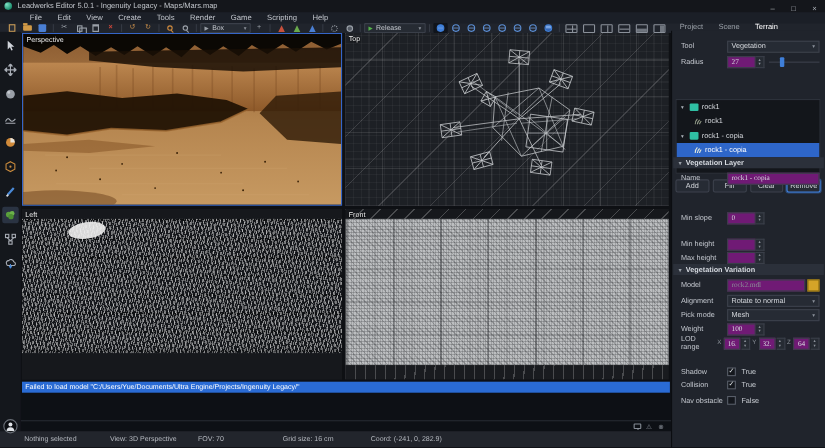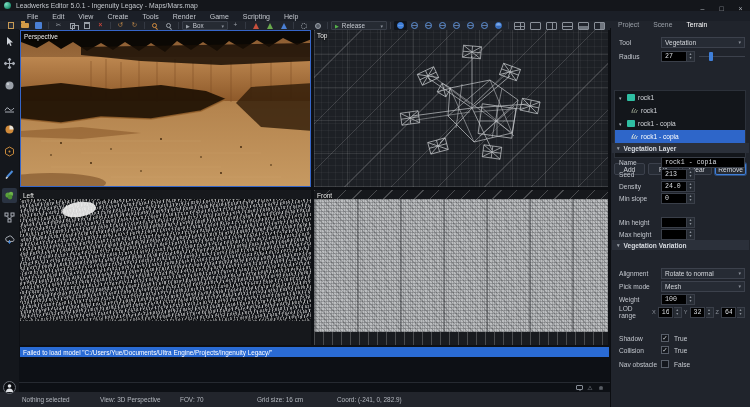--- a/index.html
+++ b/index.html
@@ -122,22 +122,22 @@
   
   #statusbar{position:absolute;left:0;top:392px;width:610px;height:15px;background:#22252c}
   .status-item{position:absolute;top:4px;font-size:6.4px;color:#b4b8bf;white-space:nowrap}
   #avatar{position:absolute;left:3px;top:381px;width:13px;height:13px;border-radius:50%;
           background:#0c0e12;border:1px solid #6a6f77;z-index:5;display:flex;align-items:center;justify-content:center}
 
   
   #panel{position:absolute;left:610px;top:28px;width:140px;height:379px;background:#20242c;border-left:1px solid #0b0d11}
   .prow{position:absolute;left:8px;right:5px;height:12px;display:flex;align-items:center}
   .plabel{flex:none;width:42px;font-size:6.6px;color:#c2c6cd}
-  .pinput{flex:1;height:11px;background:#000000;border:1px solid #3a3f49;color:#d8dbe0;
-          font-size:6.6px;font-family:Liberation Mono, monospace;padding:0 3px;min-width:0}
+  .pinput{flex:1;height:11px;background:#701a75;border:1px solid #3a3f49;color:#d8dbe0;
+          font-size:6.6px;font-family:Liberation Serif, serif;padding:0 3px;min-width:0}
   .pinput.muted{color:#8a8f97}
   .spin{flex:none;width:8px;height:11px;display:flex;flex-direction:column;align-items:center;justify-content:center;
         color:#8a9099;font-size:4px;line-height:4px;background:#262b33;border:1px solid #3a3f49;border-left:none}
   .dd{flex:1;height:11px;background:#262b34;border:1px solid #3c414c;display:flex;align-items:center;
       padding:0 3px;font-size:6.6px;color:#d4d7dc}
   .dd .caret{margin-left:auto}
   .numwrap{display:flex;flex:none}
   .num-sm{width:26px}
   .cb{flex:none;width:8px;height:8px;border:1px solid #585e69;background:#14171d;display:flex;
       align-items:center;justify-content:center;font-size:6.5px;color:#d8dce0;line-height:1}
@@ -554,40 +554,20 @@
 
     <div class="sect" style="top:115px">
       <span class="arrow">▾</span>
       <span>Vegetation Layer</span>
     </div>
 
     <div class="prow" style="top:128px">
       <span class="plabel">Name</span>
       <input class="pinput" value="rock1 - copia" style="">
     </div>
-    <div class="prow" style="top:140px">
-      <span class="plabel">Seed</span>
-      <span class="numwrap">
-          <input class="pinput num-sm" value="213" style="">
-          <span class="spin">
-            <span>▴</span>
-            <span>▾</span>
-          </span>
-        </span>
-    </div>
-    <div class="prow" style="top:152px">
-      <span class="plabel">Density</span>
-      <span class="numwrap">
-          <input class="pinput num-sm" value="24.0" style="">
-          <span class="spin">
-            <span>▴</span>
-            <span>▾</span>
-          </span>
-        </span>
-    </div>
     <div class="prow" style="top:164px">
       <span class="plabel">Min slope</span>
       <span class="numwrap">
           <input class="pinput num-sm" value="0" style="">
           <span class="spin">
             <span>▴</span>
             <span>▾</span>
           </span>
         </span>
     </div>
@@ -610,20 +590,25 @@
             <span>▾</span>
           </span>
         </span>
     </div>
 
     <div class="sect" style="top:212px">
       <span class="arrow">▾</span>
       <span>Vegetation Variation</span>
     </div>
 
+    <div class="prow" style="top:225px">
+      <span class="plabel">Model</span>
+      <input class="pinput muted" value="rock2.mdl" style="">
+      <span class="model-btn"></span>
+    </div>
     <div class="prow" style="top:239px">
       <span class="plabel">Alignment</span>
       <div class="dd">
         <span>Rotate to normal</span>
         <span class="caret">▾</span>
       </div>
     </div>
     <div class="prow" style="top:252px">
       <span class="plabel">Pick mode</span>
       <div class="dd">

